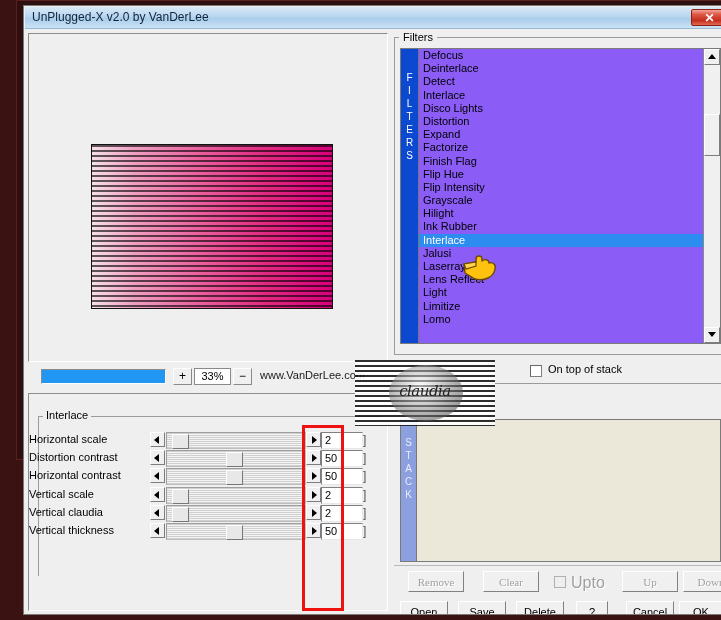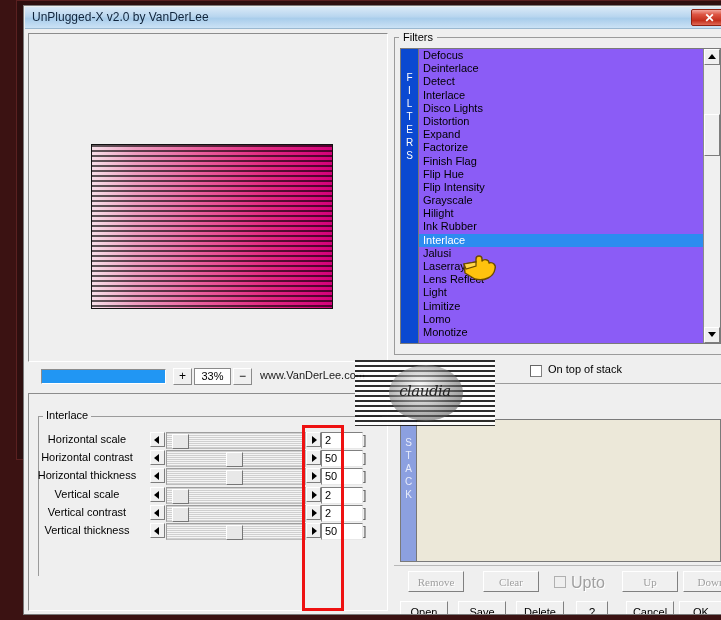--- a/index.html
+++ b/index.html
@@ -140,21 +140,21 @@
     padding: 0 3px;
     font-size: 11px; color: #000;
   }
 
   .prow {
     position: absolute; left: 0; width: 360px; height: 18px;
   }
   .plabel {
     position: absolute; left: 0px; top: 1px;
     width: 116px;
-    font-size: 11px; color: #000; text-align: center;
+    font-size: 11px; color: #000; text-align: left;
     white-space: nowrap;
   }
   .strack {
     position: absolute; left: 121px; top: 0px;
     width: 160px; height: 17px;
     background-image:
       repeating-linear-gradient(0deg, #cfcfcf 0px, #cfcfcf 1px, #f4f4f4 1px, #f4f4f4 2px),
       repeating-linear-gradient(90deg, #cfcfcf 0px, #cfcfcf 1px, #f4f4f4 1px, #f4f4f4 2px);
     border: 1px solid #bdbdbd;
     border-top-color: #9e9e9e; border-left-color: #9e9e9e;
@@ -424,32 +424,32 @@
               <div class="sarrow left" style="left: 121px;"></div>
               <div class="strack" style="left: 137px; width: 140px;">
                 <div class="sthumb" style="left: 5px;"></div>
               </div>
               <div class="sarrow right" style="left: 277px;"></div>
               <div class="pbracket" style="left: 293px;">[</div>
               <div class="pvalbox" style="left: 292px;">2</div>
               <div class="pbracket" style="left: 334px;">]</div>
             </div>
             <div class="prow" style="top: 56.2px; position: absolute;">
-              <div class="plabel">Horizontal contrast</div>
+              <div class="plabel">Distortion contrast</div>
               <div class="sarrow left" style="left: 121px;"></div>
               <div class="strack" style="left: 137px; width: 140px;">
                 <div class="sthumb" style="left: 59px;"></div>
               </div>
               <div class="sarrow right" style="left: 277px;"></div>
               <div class="pbracket" style="left: 293px;">[</div>
               <div class="pvalbox" style="left: 292px;">50</div>
               <div class="pbracket" style="left: 334px;">]</div>
             </div>
             <div class="prow" style="top: 74.4px; position: absolute;">
-              <div class="plabel">Horizontal thickness</div>
+              <div class="plabel">Horizontal contrast</div>
               <div class="sarrow left" style="left: 121px;"></div>
               <div class="strack" style="left: 137px; width: 140px;">
                 <div class="sthumb" style="left: 59px;"></div>
               </div>
               <div class="sarrow right" style="left: 277px;"></div>
               <div class="pbracket" style="left: 293px;">[</div>
               <div class="pvalbox" style="left: 292px;">50</div>
               <div class="pbracket" style="left: 334px;">]</div>
             </div>
             <div class="prow" style="top: 92.6px; position: absolute;">
@@ -457,21 +457,21 @@
               <div class="sarrow left" style="left: 121px;"></div>
               <div class="strack" style="left: 137px; width: 140px;">
                 <div class="sthumb" style="left: 5px;"></div>
               </div>
               <div class="sarrow right" style="left: 277px;"></div>
               <div class="pbracket" style="left: 293px;">[</div>
               <div class="pvalbox" style="left: 292px;">2</div>
               <div class="pbracket" style="left: 334px;">]</div>
             </div>
             <div class="prow" style="top: 110.8px; position: absolute;">
-              <div class="plabel">Vertical contrast</div>
+              <div class="plabel">Vertical claudia</div>
               <div class="sarrow left" style="left: 121px;"></div>
               <div class="strack" style="left: 137px; width: 140px;">
                 <div class="sthumb" style="left: 5px;"></div>
               </div>
               <div class="sarrow right" style="left: 277px;"></div>
               <div class="pbracket" style="left: 293px;">[</div>
               <div class="pvalbox" style="left: 292px;">2</div>
               <div class="pbracket" style="left: 334px;">]</div>
             </div>
             <div class="prow" style="top: 129px; position: absolute;">
@@ -518,21 +518,20 @@
             <div class="fitem">Grayscale</div>
             <div class="fitem">Hilight</div>
             <div class="fitem">Ink Rubber</div>
             <div class="fitem sel">Interlace</div>
             <div class="fitem">Jalusi</div>
             <div class="fitem">Laserrays</div>
             <div class="fitem">Lens Reflect</div>
             <div class="fitem">Light</div>
             <div class="fitem">Limitize</div>
             <div class="fitem">Lomo</div>
-            <div class="fitem">Monotize</div>
           </div>
         <div id="filters-scroll">
           <div class="sbtn up"></div>
           <div id="scroll-thumb"></div>
           <div class="sbtn down"></div>
         </div>
       </div>
 
       <div id="ontop-row">
         <div class="cbox" style="left:136px; top:5px;"></div>

